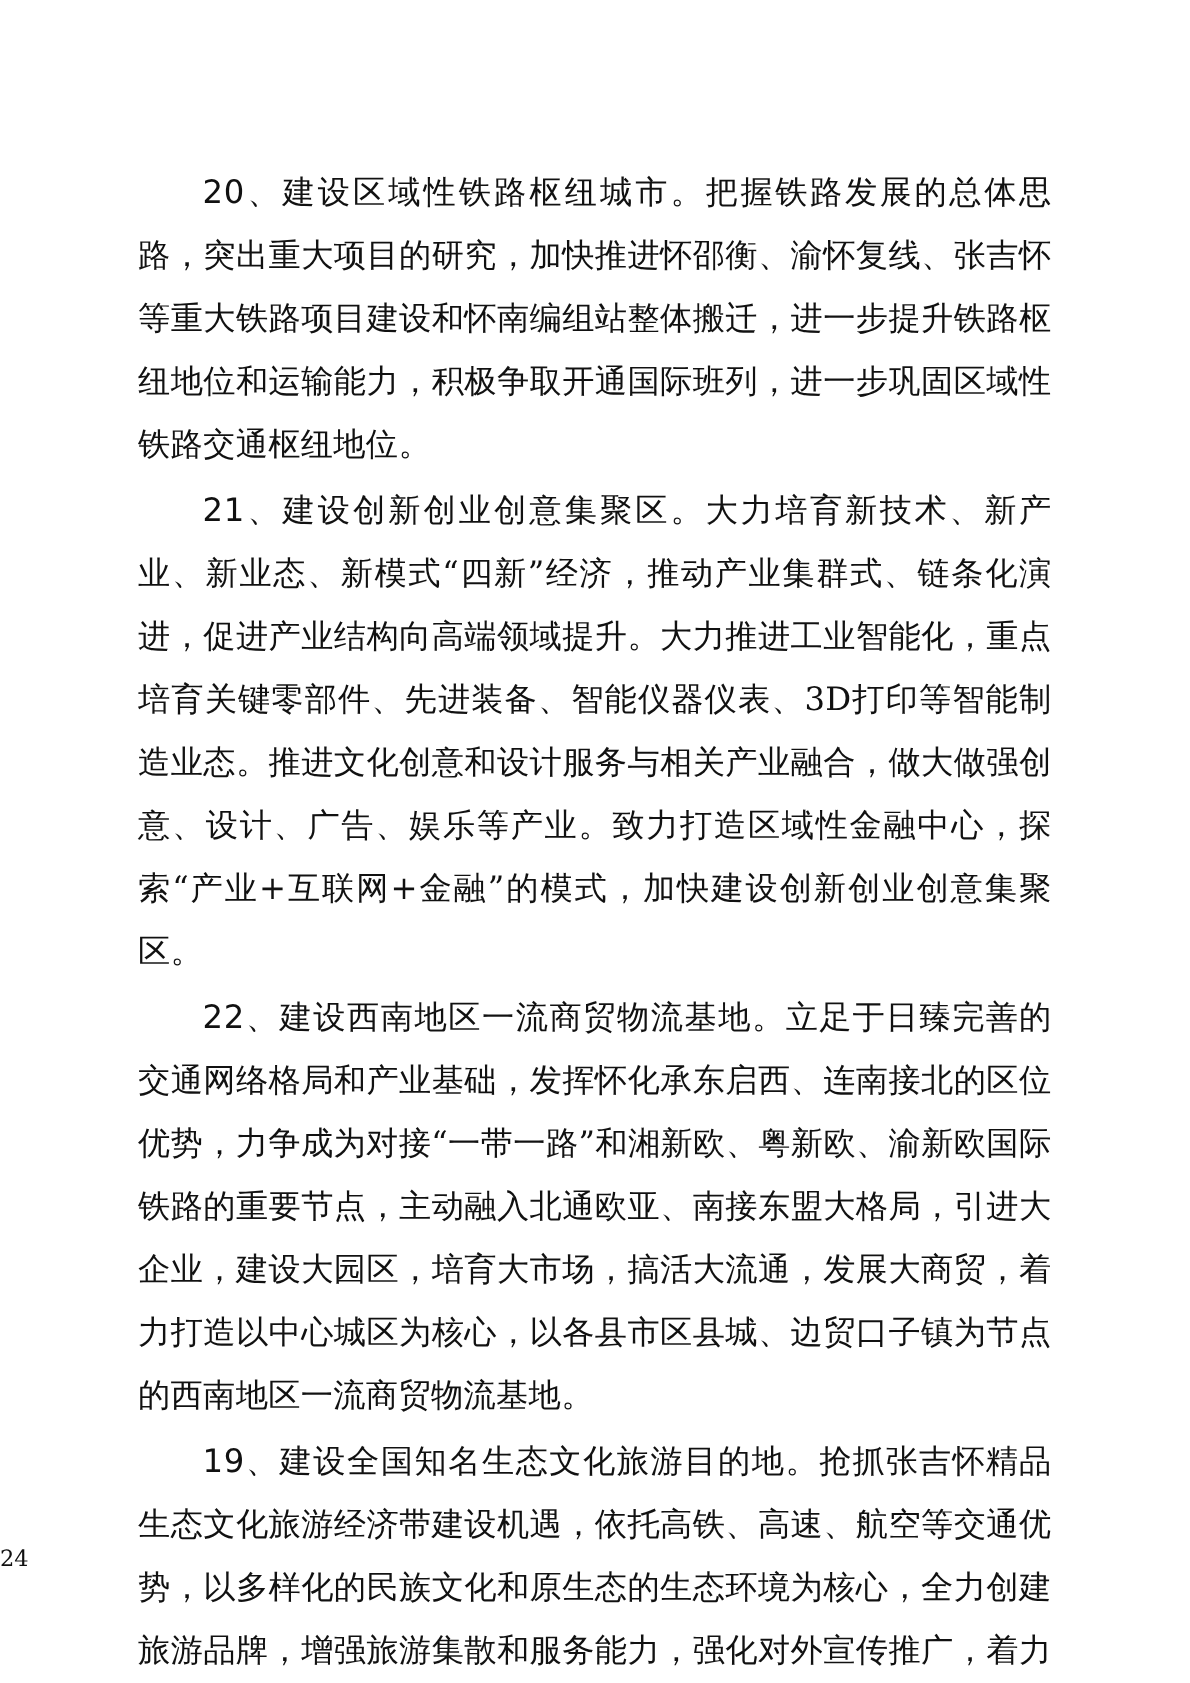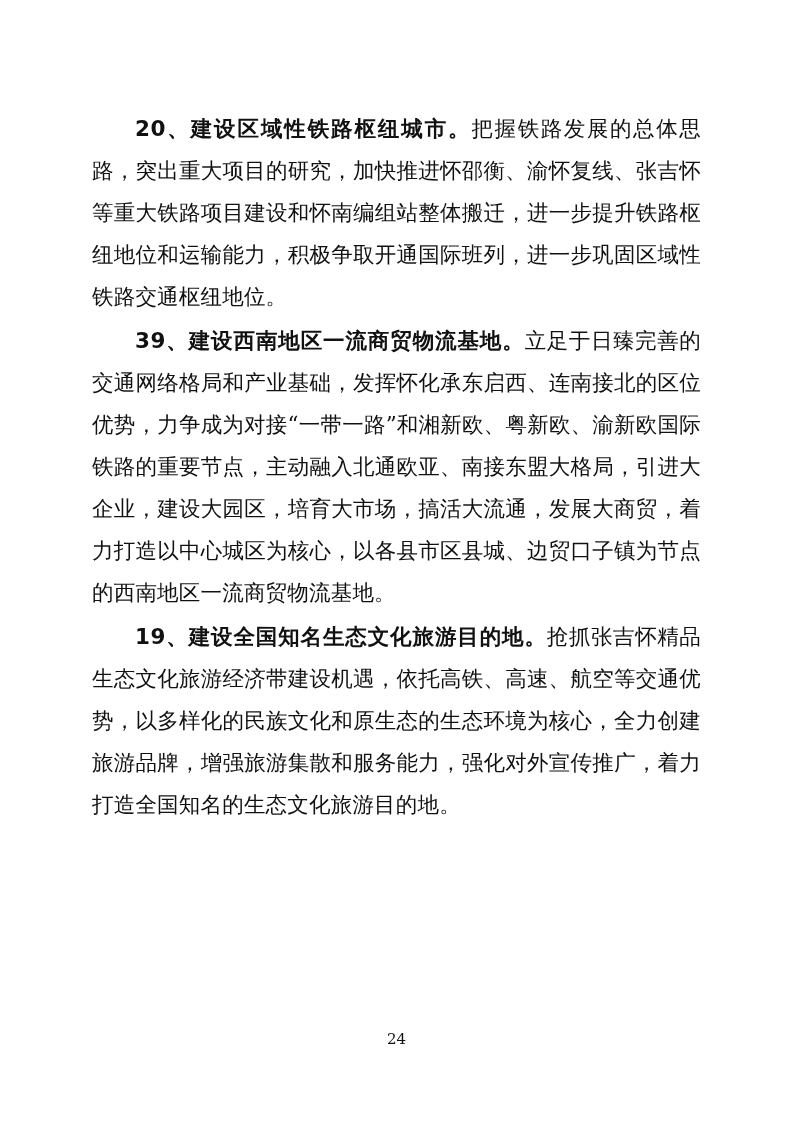--- a/index.html
+++ b/index.html
@@ -34,44 +34,44 @@
     text-align: justify;
     text-justify: inter-ideograph;
     letter-spacing: 0.2px;
     font-family: "DejaVu Serif", "Liberation Serif", serif;
     color: #111111;
   }
   p.para + p.para {
     margin-top: 2px;
   }
   .lead {
-    font-weight: bold;
+    font-weight: normal;
     font-family: "DejaVu Sans", "Liberation Sans", sans-serif;
     letter-spacing: 0.5px;
   }
   .page-number {
     position: absolute;
     left: 0;
     right: 0;
     top: 1030px;
-    text-align: center;
     font-size: 15px;
     font-family: "DejaVu Serif", "Liberation Serif", serif;
     color: #111111;
   }
 </style>
 </head>
 <body>
 
 <div class="page">
   <div class="doc-body">
 
     <p class="para"><span class="lead">20、建设区域性铁路枢纽城市。</span><span>把握铁路发展的总体思路，突出重大项目的研究，加快推进怀邵衡、渝怀复线、张吉怀等重大铁路项目建设和怀南编组站整体搬迁，进一步提升铁路枢纽地位和运输能力，积极争取开通国际班列，进一步巩固区域性铁路交通枢纽地位。</span></p>
 
+    <p class="para"><span class="lead">21、建设创新创业创意集聚区。</span><span>大力培育新技术、新产业、新业态、新模式“四新”经济，推动产业集群式、链条化演进，促进产业结构向高端领域提升。大力推进工业智能化，重点培育关键零部件、先进装备、智能仪器仪表、3D打印等智能制造业态。推进文化创意和设计服务与相关产业融合，做大做强创意、设计、广告、娱乐等产业。致力打造区域性金融中心，探索“产业+互联网+金融”的模式，加快建设创新创业创意集聚区。</span></p>
 
-    <p class="para"><span class="lead">39、建设西南地区一流商贸物流基地。</span><span>立足于日臻完善的交通网络格局和产业基础，发挥怀化承东启西、连南接北的区位优势，力争成为对接“一带一路”和湘新欧、粤新欧、渝新欧国际铁路的重要节点，主动融入北通欧亚、南接东盟大格局，引进大企业，建设大园区，培育大市场，搞活大流通，发展大商贸，着力打造以中心城区为核心，以各县市区县城、边贸口子镇为节点的西南地区一流商贸物流基地。</span></p>
+    <p class="para"><span class="lead">22、建设西南地区一流商贸物流基地。</span><span>立足于日臻完善的交通网络格局和产业基础，发挥怀化承东启西、连南接北的区位优势，力争成为对接“一带一路”和湘新欧、粤新欧、渝新欧国际铁路的重要节点，主动融入北通欧亚、南接东盟大格局，引进大企业，建设大园区，培育大市场，搞活大流通，发展大商贸，着力打造以中心城区为核心，以各县市区县城、边贸口子镇为节点的西南地区一流商贸物流基地。</span></p>
 
     <p class="para"><span class="lead">19、建设全国知名生态文化旅游目的地。</span><span>抢抓张吉怀精品生态文化旅游经济带建设机遇，依托高铁、高速、航空等交通优势，以多样化的民族文化和原生态的生态环境为核心，全力创建旅游品牌，增强旅游集散和服务能力，强化对外宣传推广，着力打造全国知名的生态文化旅游目的地。</span></p>
 
   </div>
 
   <div class="page-number">24</div>
 </div>
 
 </body></html>

